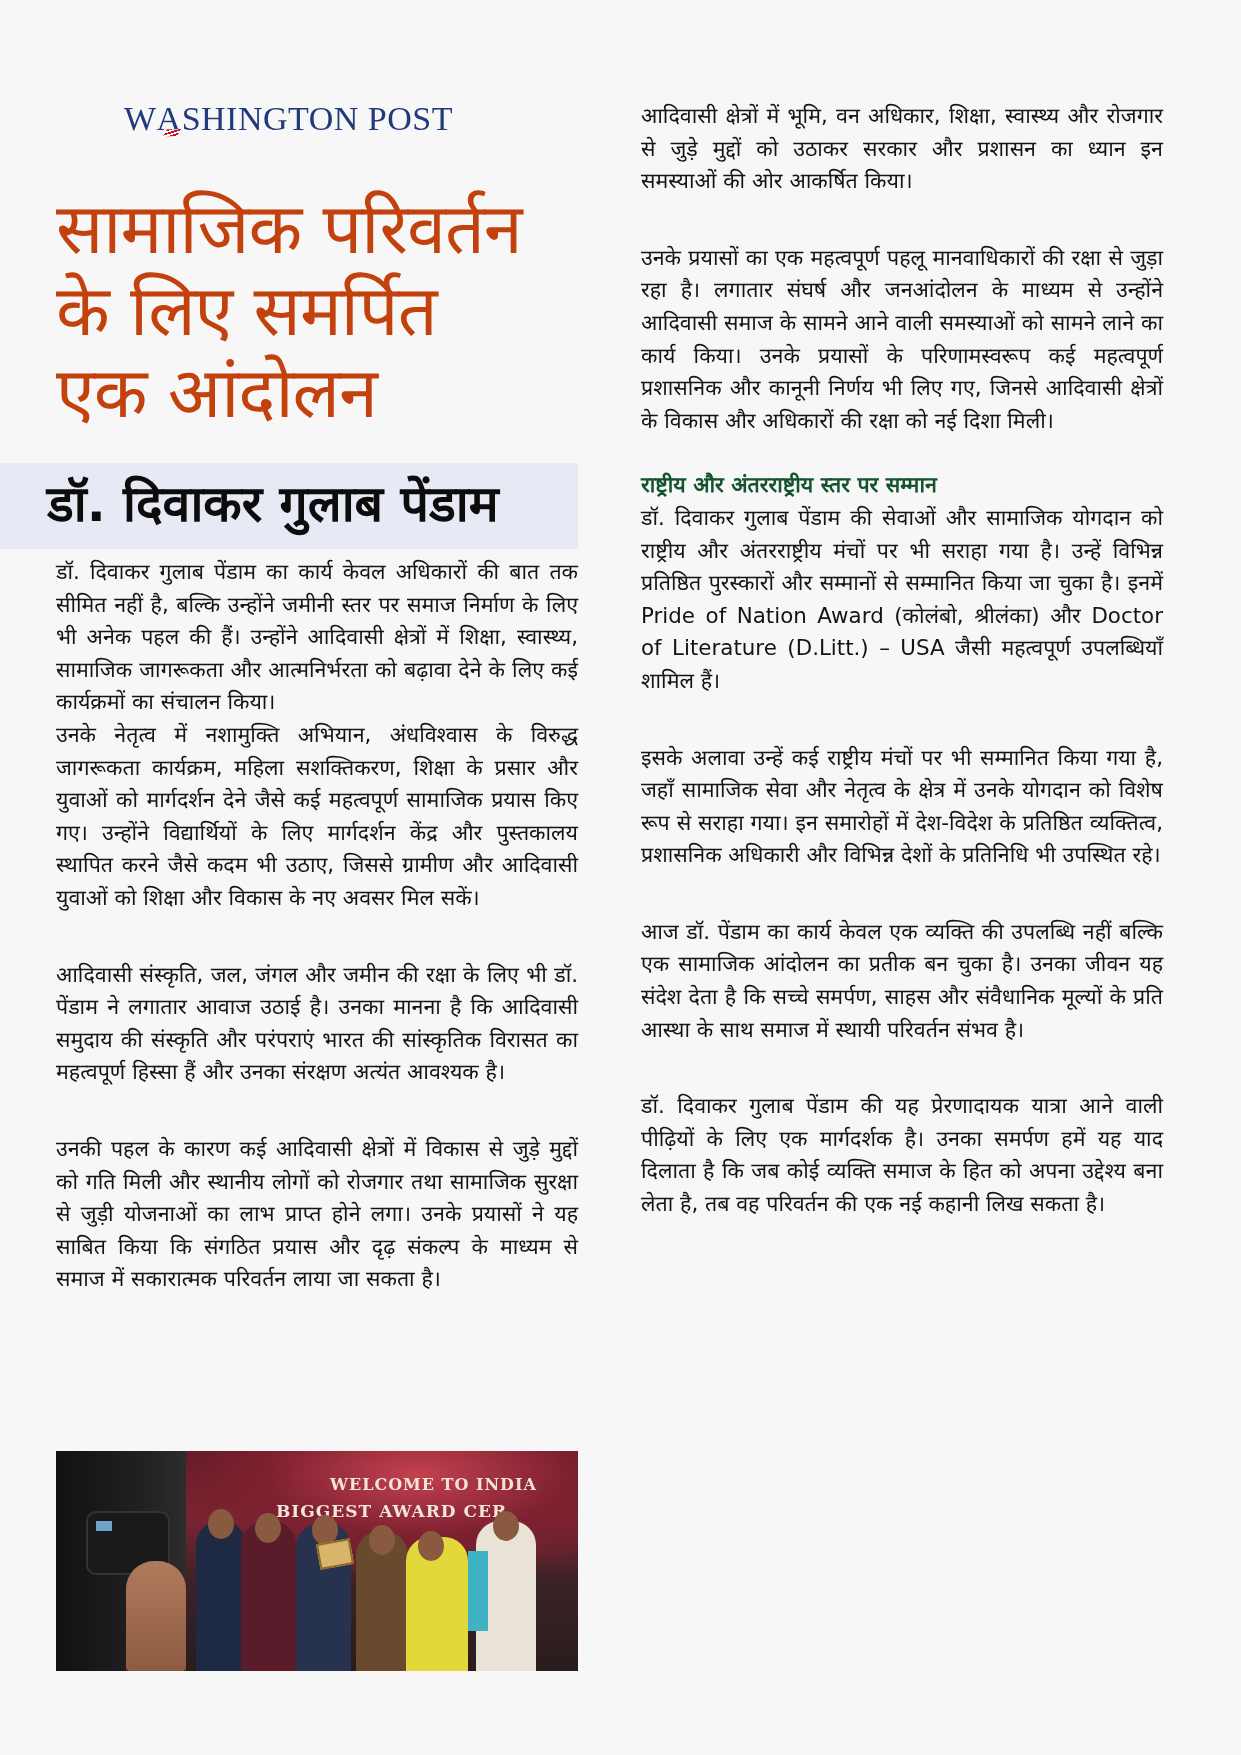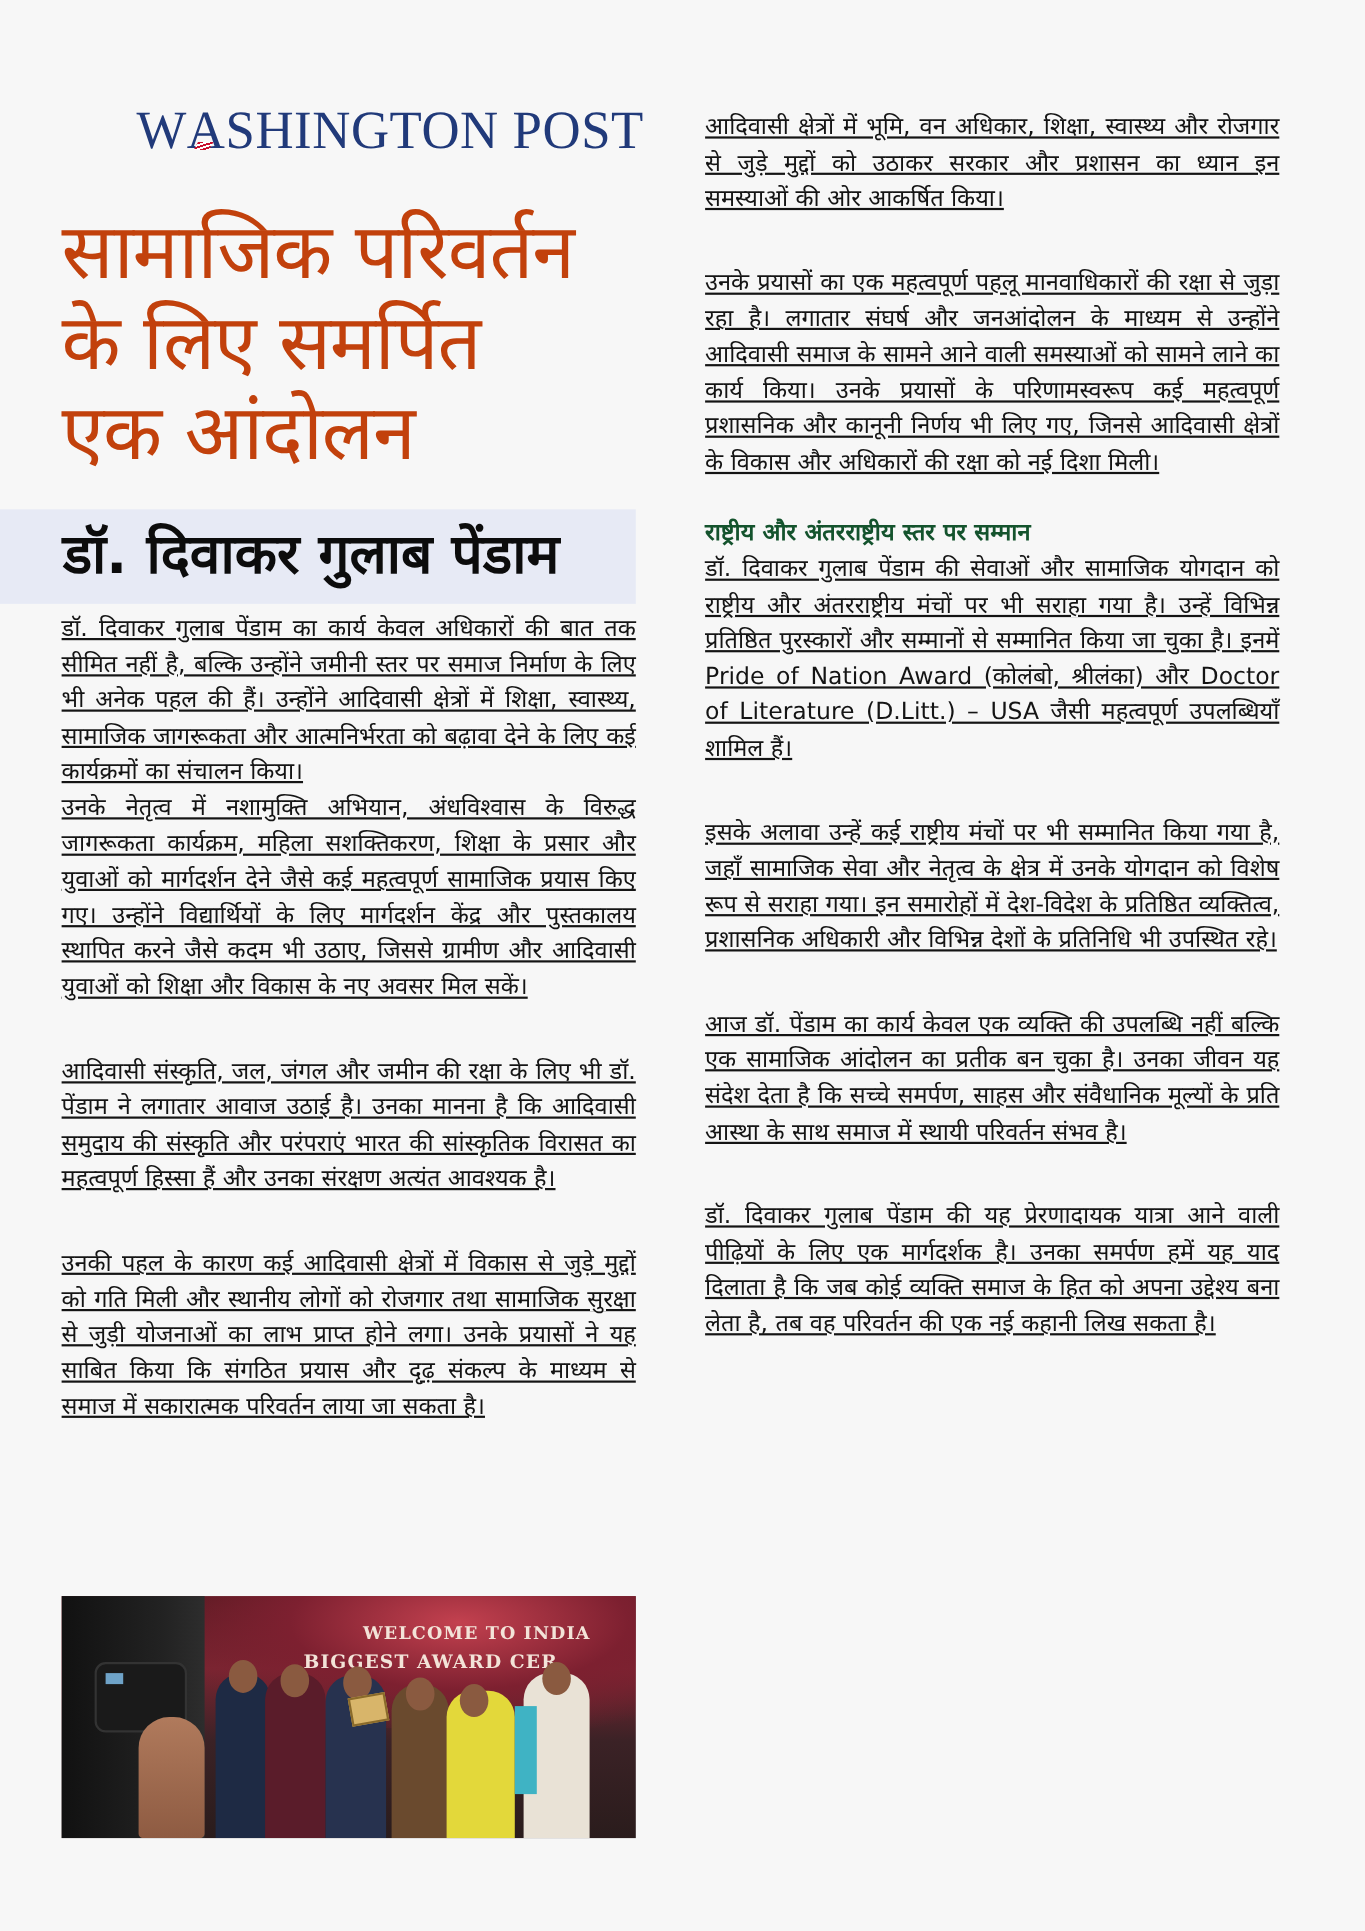--- a/index.html
+++ b/index.html
@@ -21,21 +21,21 @@
       top: 100px;
       width: 522px;
     }
     .masthead {
       position: absolute;
       left: 124px;
       top: 94px;
       width: 420px;
       height: 50px;
       font-family: "Liberation Serif", "DejaVu Serif", serif;
-      font-size: 48px;
+      font-size: 34px;
       letter-spacing: 0.5px;
       color: #213a7a;
       white-space: nowrap;
       line-height: 50px;
       transform: scaleY(1.02);
     }
     .masthead .a-mark {
       display: inline-block;
       position: relative;
       color: #213a7a;
@@ -66,37 +66,36 @@
     .name-band {
       position: absolute;
       left: 0;
       top: 463px;
       width: 578px;
       height: 86px;
       background: #e7eaf5;
     }
     .name-text {
       position: absolute;
-      left: 57px;
+      left: 47px;
       top: 472px;
       margin: 0;
       font-family: "DejaVu Sans", sans-serif;
       font-weight: 700;
       font-size: 50px;
       line-height: 64px;
       color: #0c0c0c;
       white-space: nowrap;
     }
     .para {
       margin: 0;
       font-size: 21.4px;
       line-height: 32.6px;
       text-align: justify;
       color: #141414;
-      text-decoration: underline;
     }
     .para.gap {
       margin-top: 44px;
     }
     .left-body {
       position: absolute;
       left: 56px;
       top: 556px;
       width: 522px;
     }

